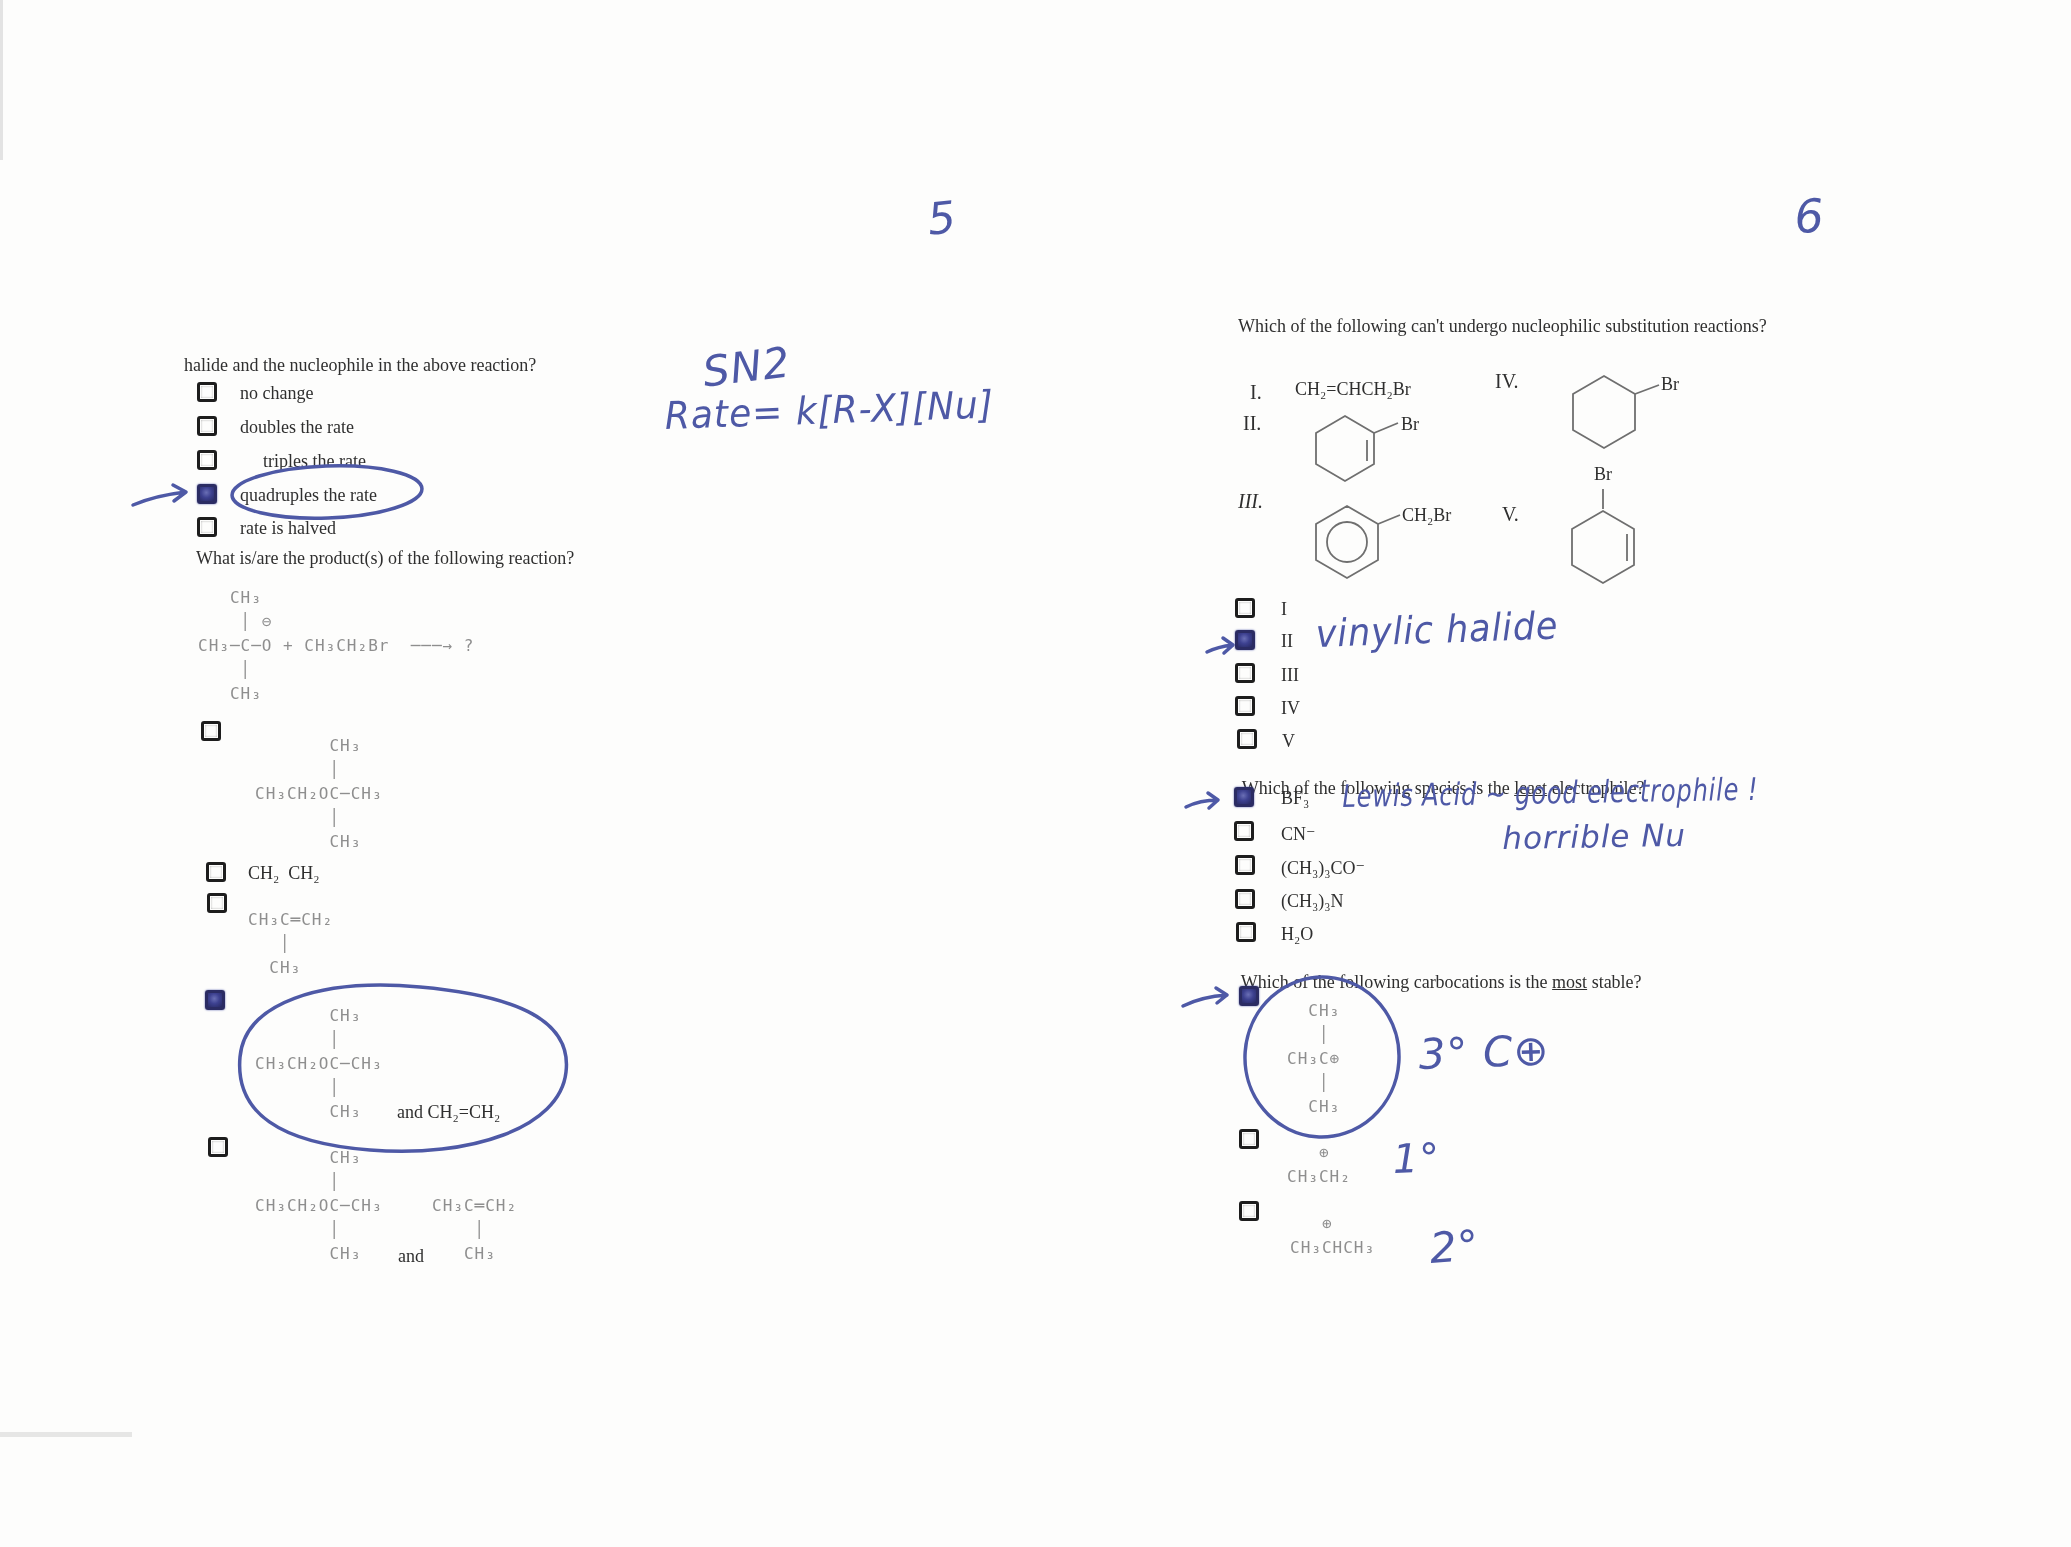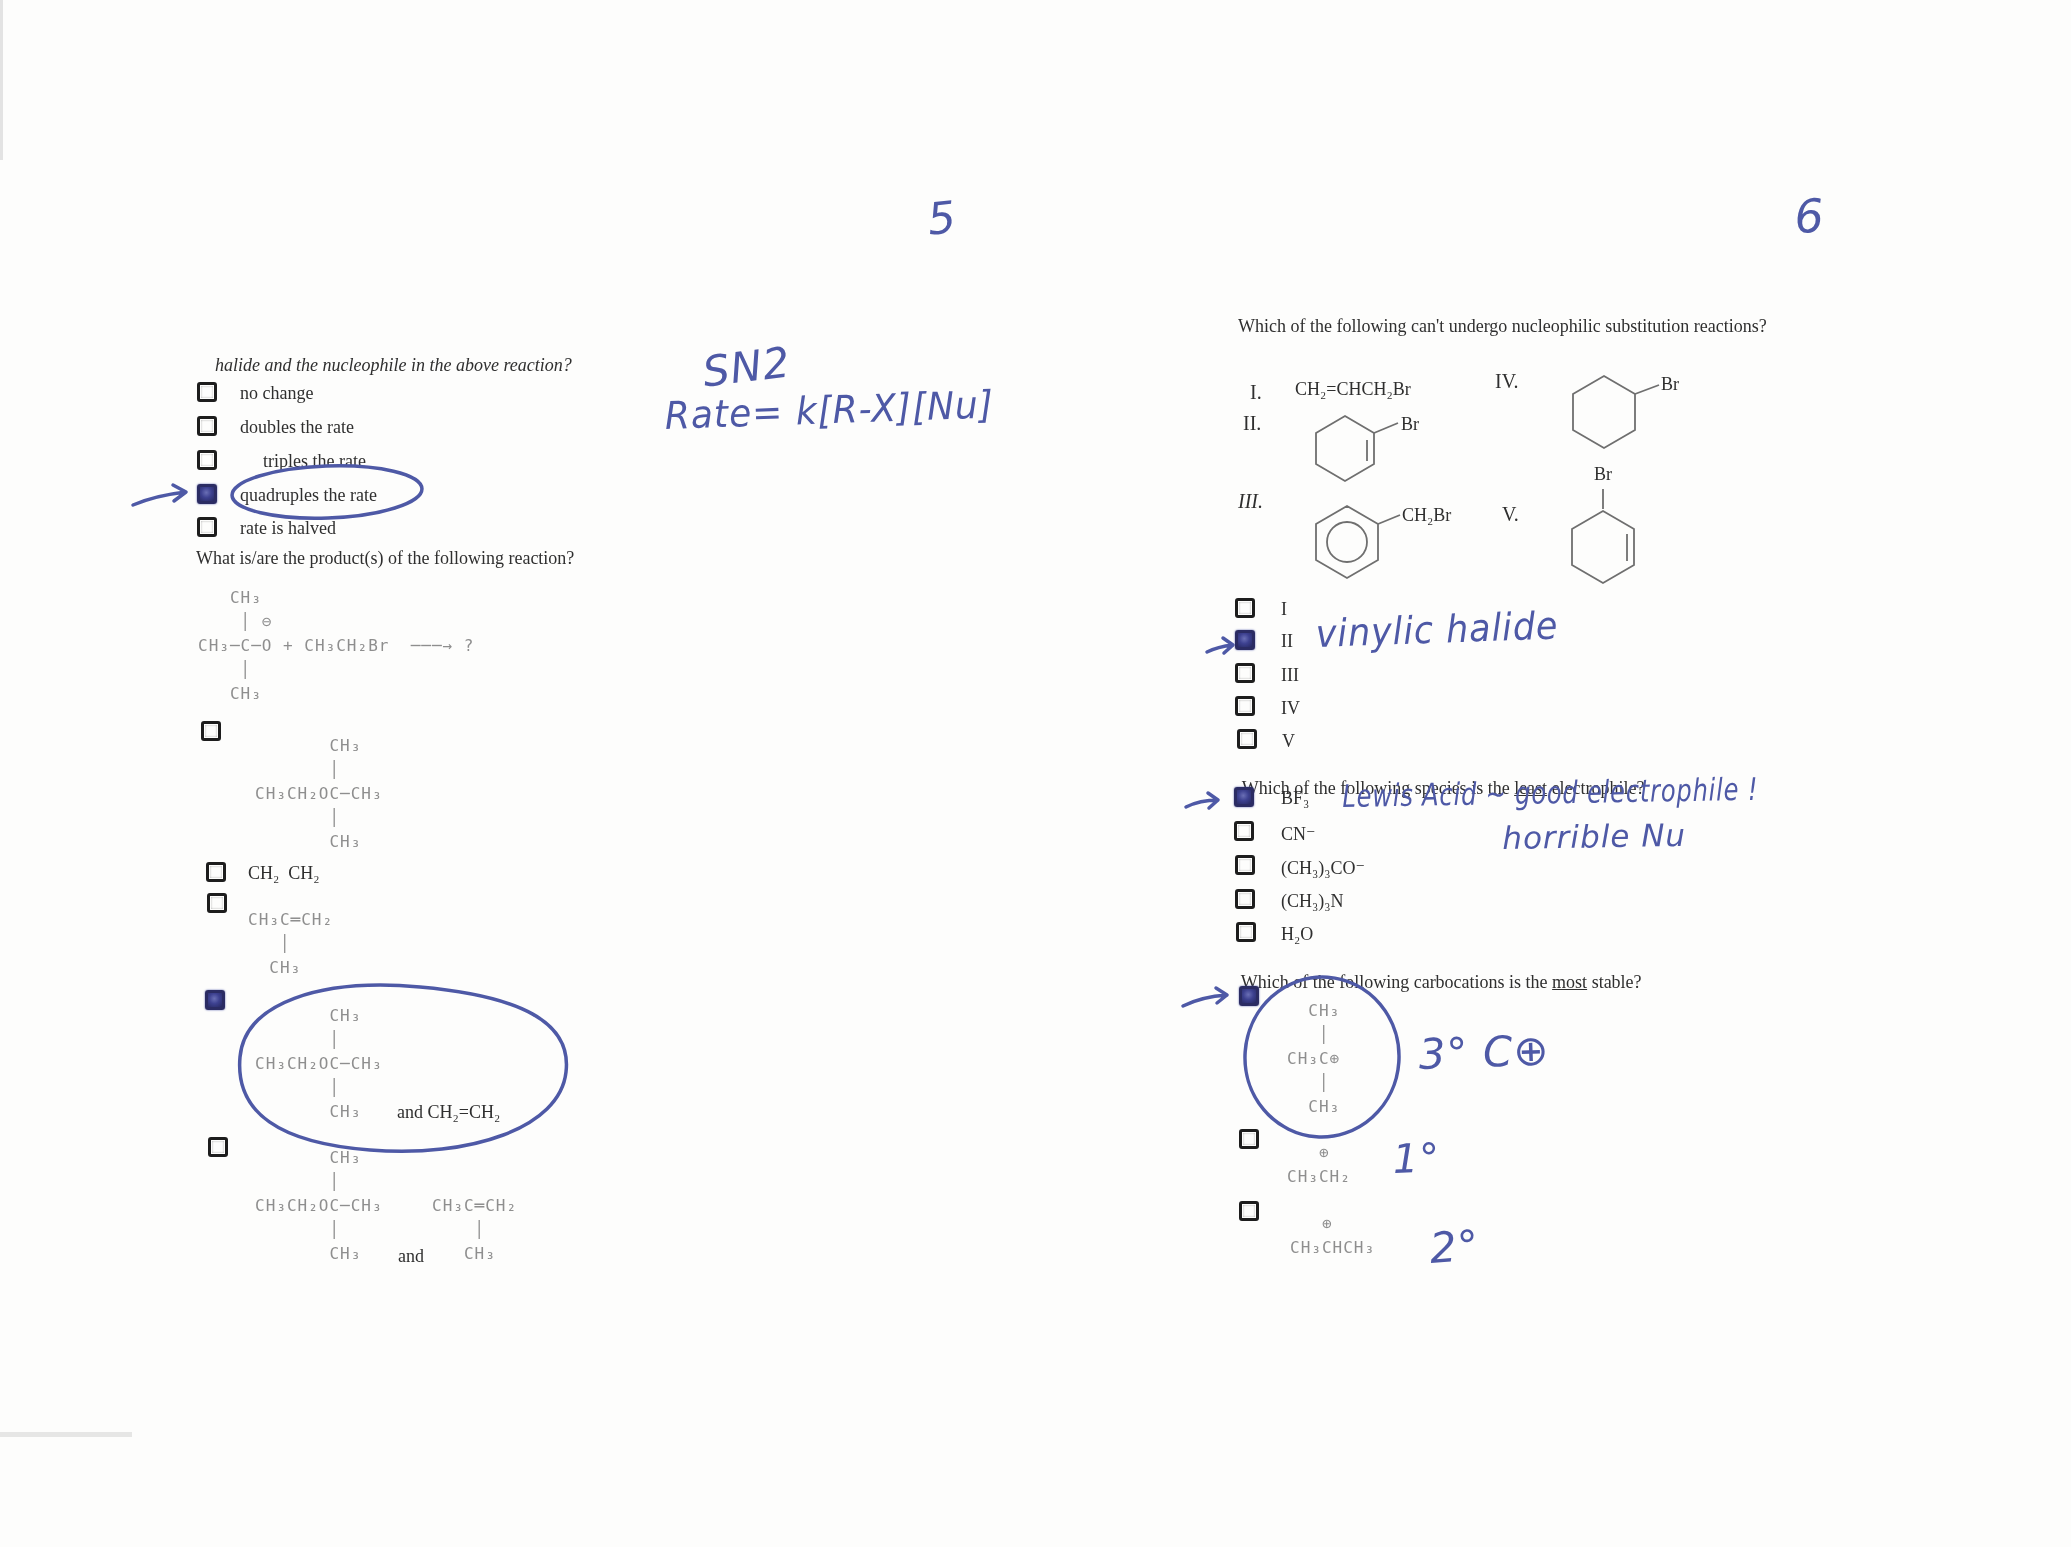--- a/index.html
+++ b/index.html
@@ -23,21 +23,21 @@
 </head>
 <body>
 
 <div id="sheet">
 
   <div class="artifact" style="left:0;top:975;width:3px;height:160px;opacity:.8;"></div>
   <div class="artifact" style="left:0;top:1432px;width:132px;height:5px;opacity:.7;"></div>
 
   <div class="ink abs" style="left:925px;top:194px;font-size:44px;transform:rotate(-6deg);">5</div>
 
-  <div class="serif abs" style="left:215px;top:355px;font-style:italic;">halide and the nucleophile in the above reaction?</div>
+  <div class="serif abs" style="left:184px;top:355px;">halide and the nucleophile in the above reaction?</div>
 
   <div class="cb" style="left:197px;top:382px;"></div>
   <div class="serif abs" style="left:240px;top:383px;">no change</div>
   <div class="cb" style="left:197px;top:416px;"></div>
   <div class="serif abs" style="left:240px;top:417px;">doubles the rate</div>
   <div class="cb" style="left:197px;top:450px;"></div>
   <div class="serif abs" style="left:240px;top:451px;margin-left:23px;">triples the rate</div>
   <div class="cb filled" style="left:197px;top:484px;"></div>
   <div class="serif abs" style="left:240px;top:485px;">quadruples the rate</div>
   <div class="cb" style="left:197px;top:517px;"></div>

